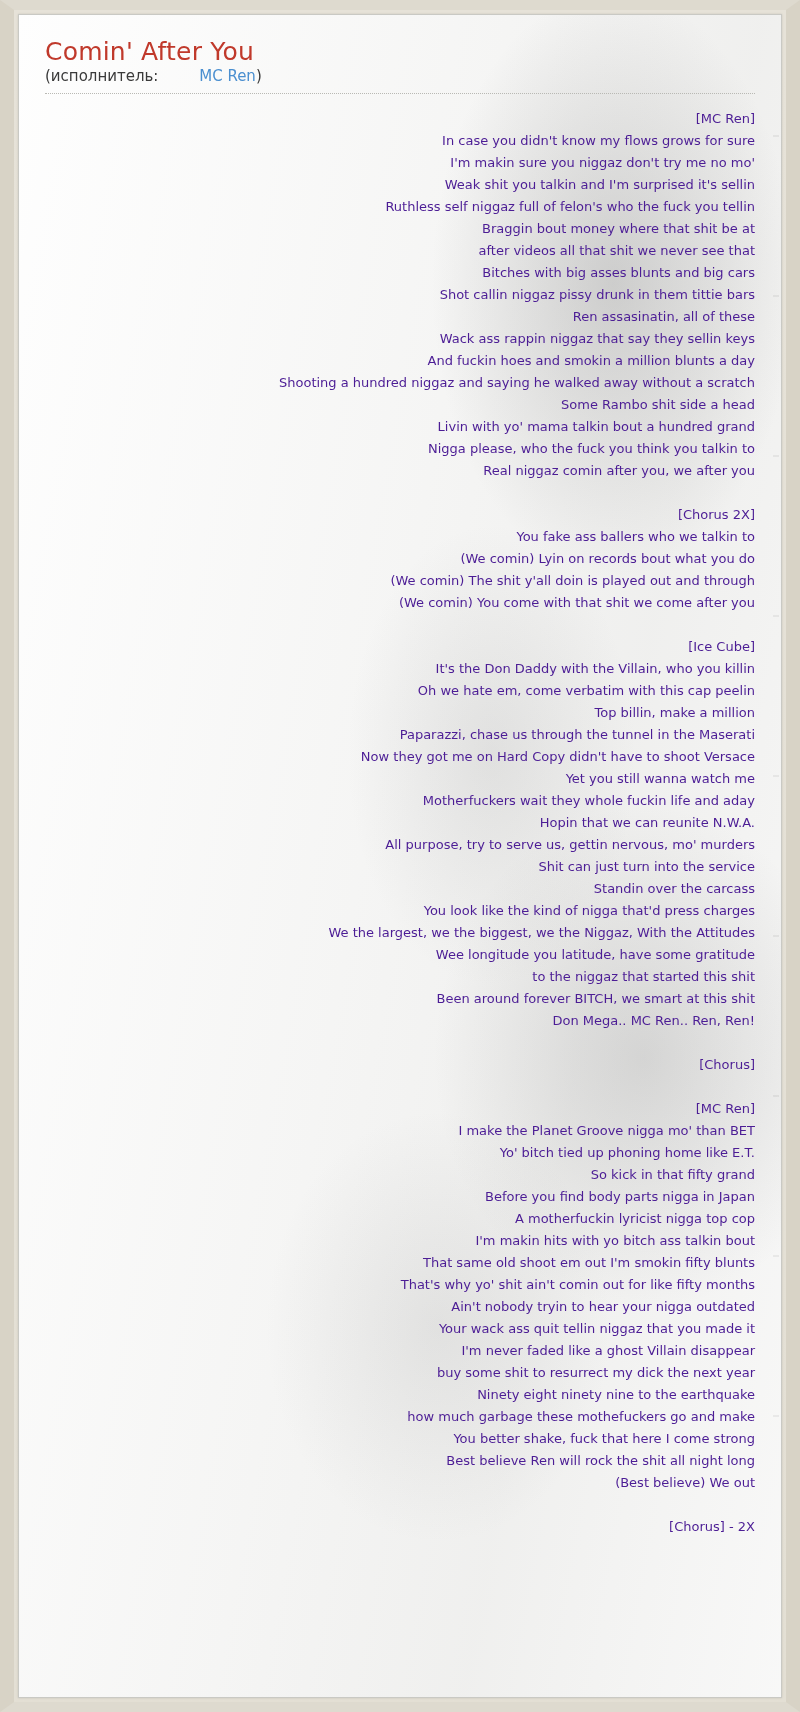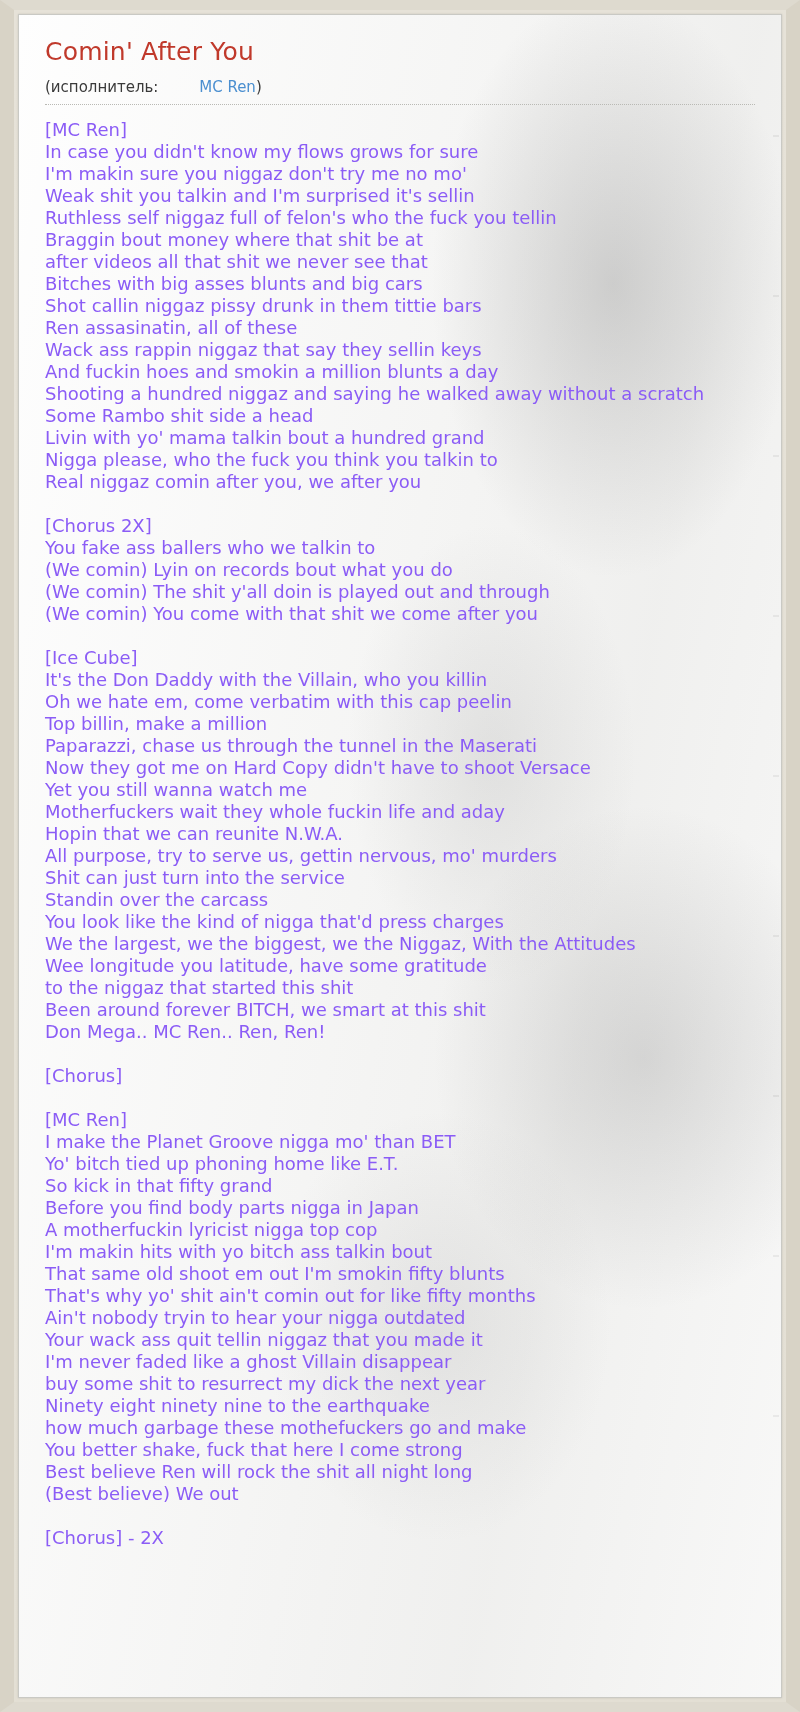--- a/index.html
+++ b/index.html
@@ -55,42 +55,43 @@
   }
   .content {
     position: relative;
     padding: 22px 26px 20px 26px;
   }
   .song-title {
     color: #c0392b;
     font-size: 25px;
     font-weight: normal;
     letter-spacing: 0.2px;
-    margin: 0 0 12px 0;
+    margin: 0 0 1px 0;
     font-family: "DejaVu Sans", sans-serif;
   }
   .artist-line {
     font-size: 15px;
     color: #3a3a3a;
     padding-bottom: 8px;
     border-bottom: 1px dotted #b9b9b4;
     margin-bottom: 14px;
   }
   .artist-link {
     color: #4b8fd0;
     text-decoration: none;
     cursor: pointer;
     margin-left: 36px;
   }
   .lyrics {
-    font-size: 18px;
+    font-size: 13px;
     line-height: 22px;
-    color: #8b5cf6;
+    color: #4c1d95;
     white-space: pre-wrap;
     font-family: "DejaVu Sans", sans-serif;
+    text-align: right;
   }
   .lyric-line {
     min-height: 22px;
   }
   .lyric-line.blank { height: 22px; }
   
   .edge-ticks {
     position: absolute;
     right: 2px;
     top: 120px;

